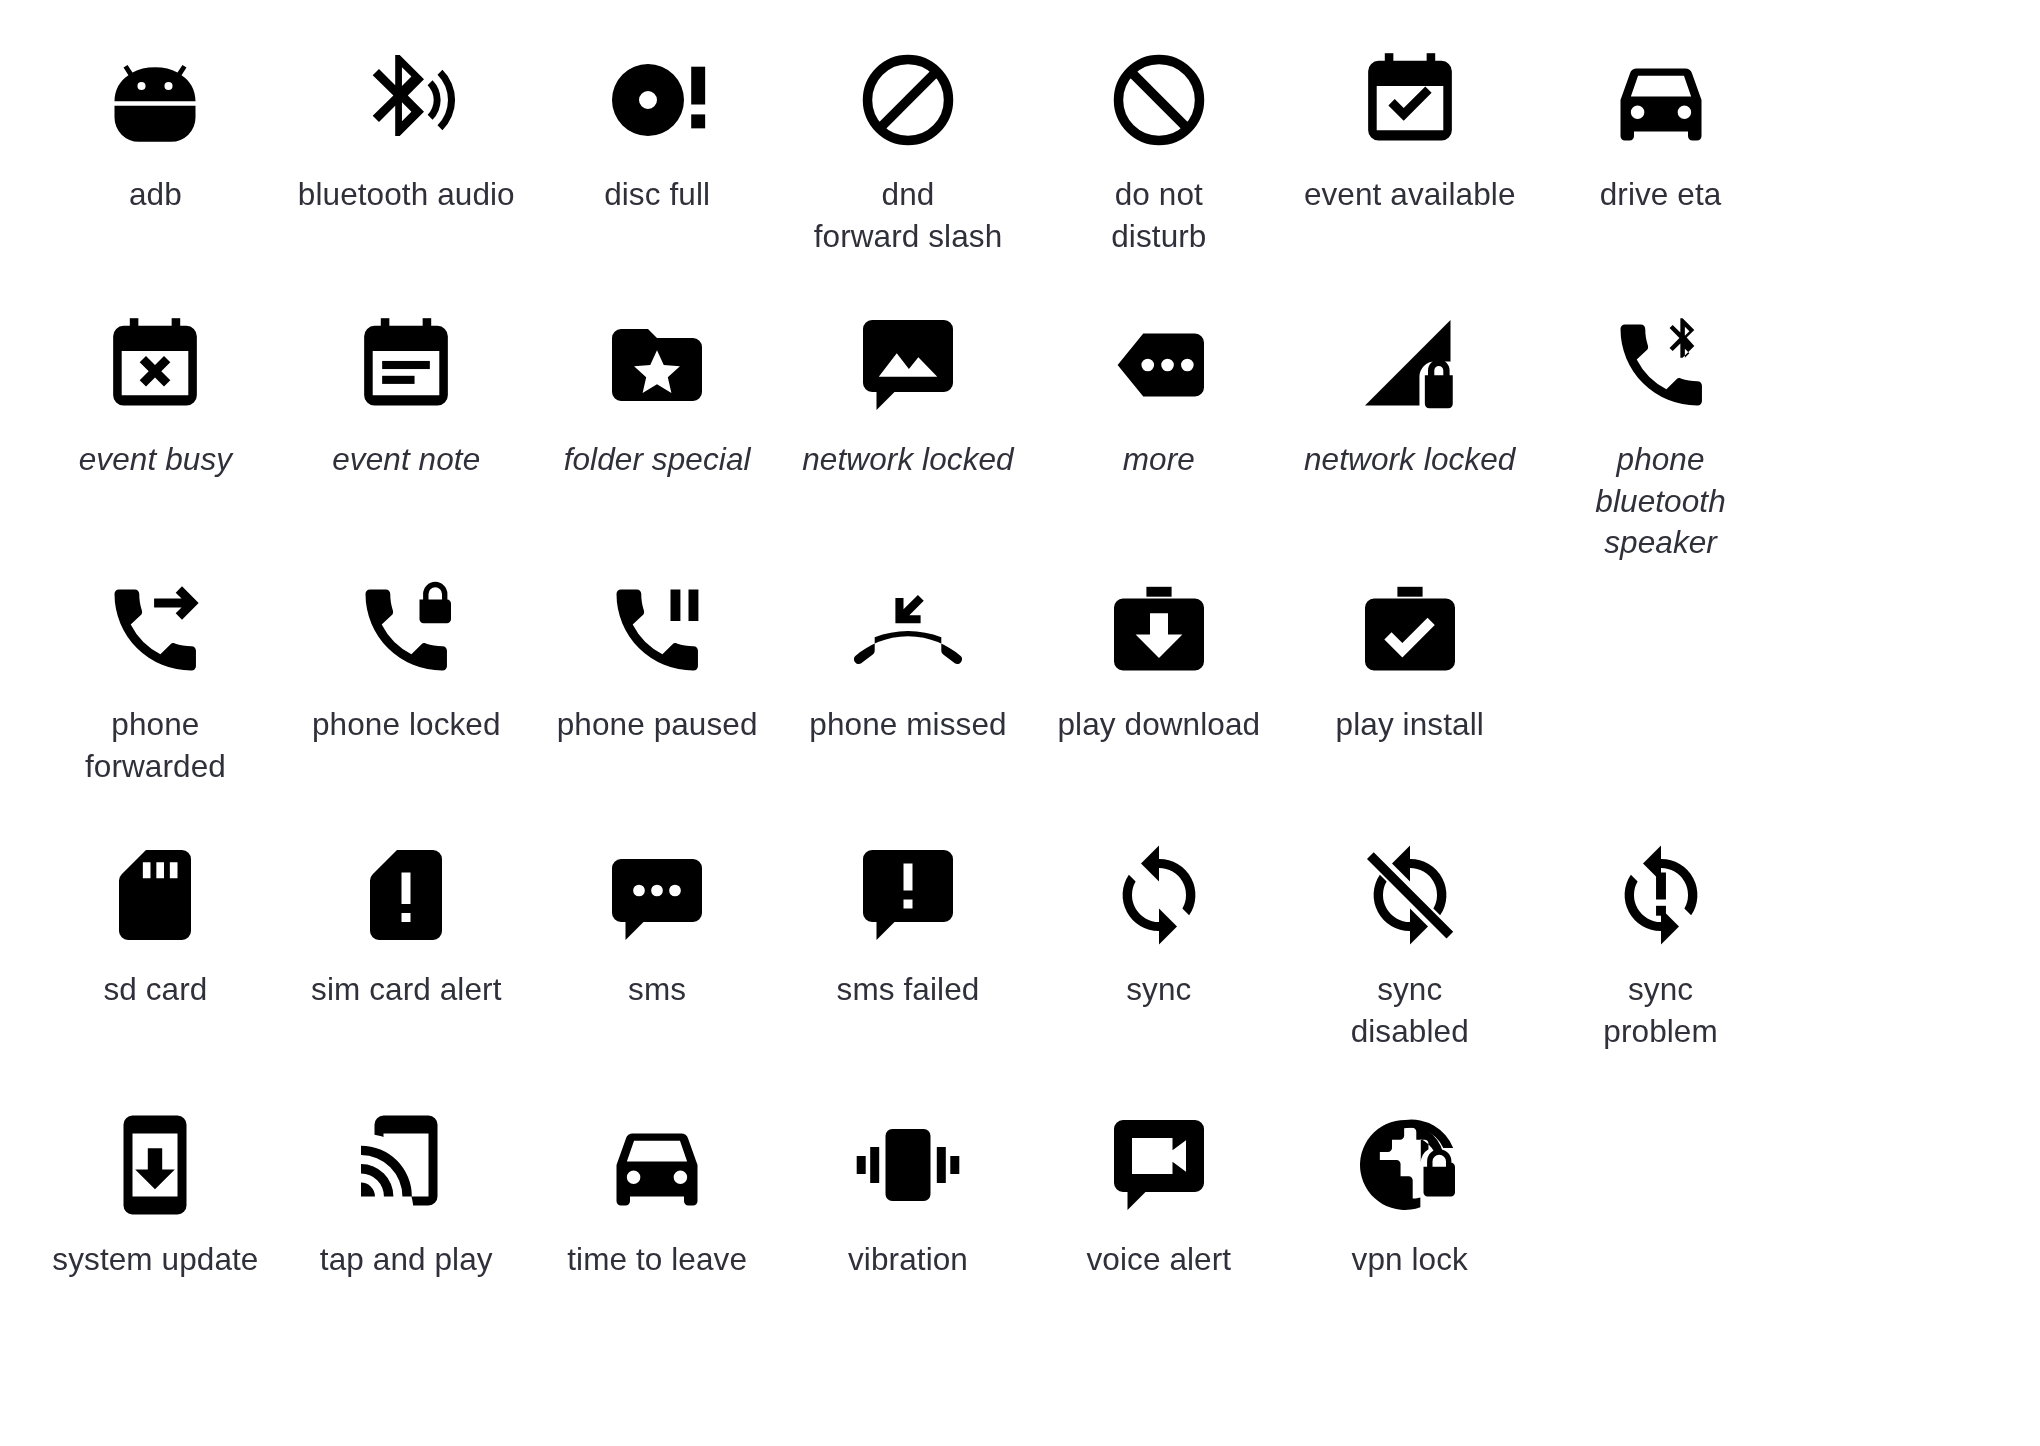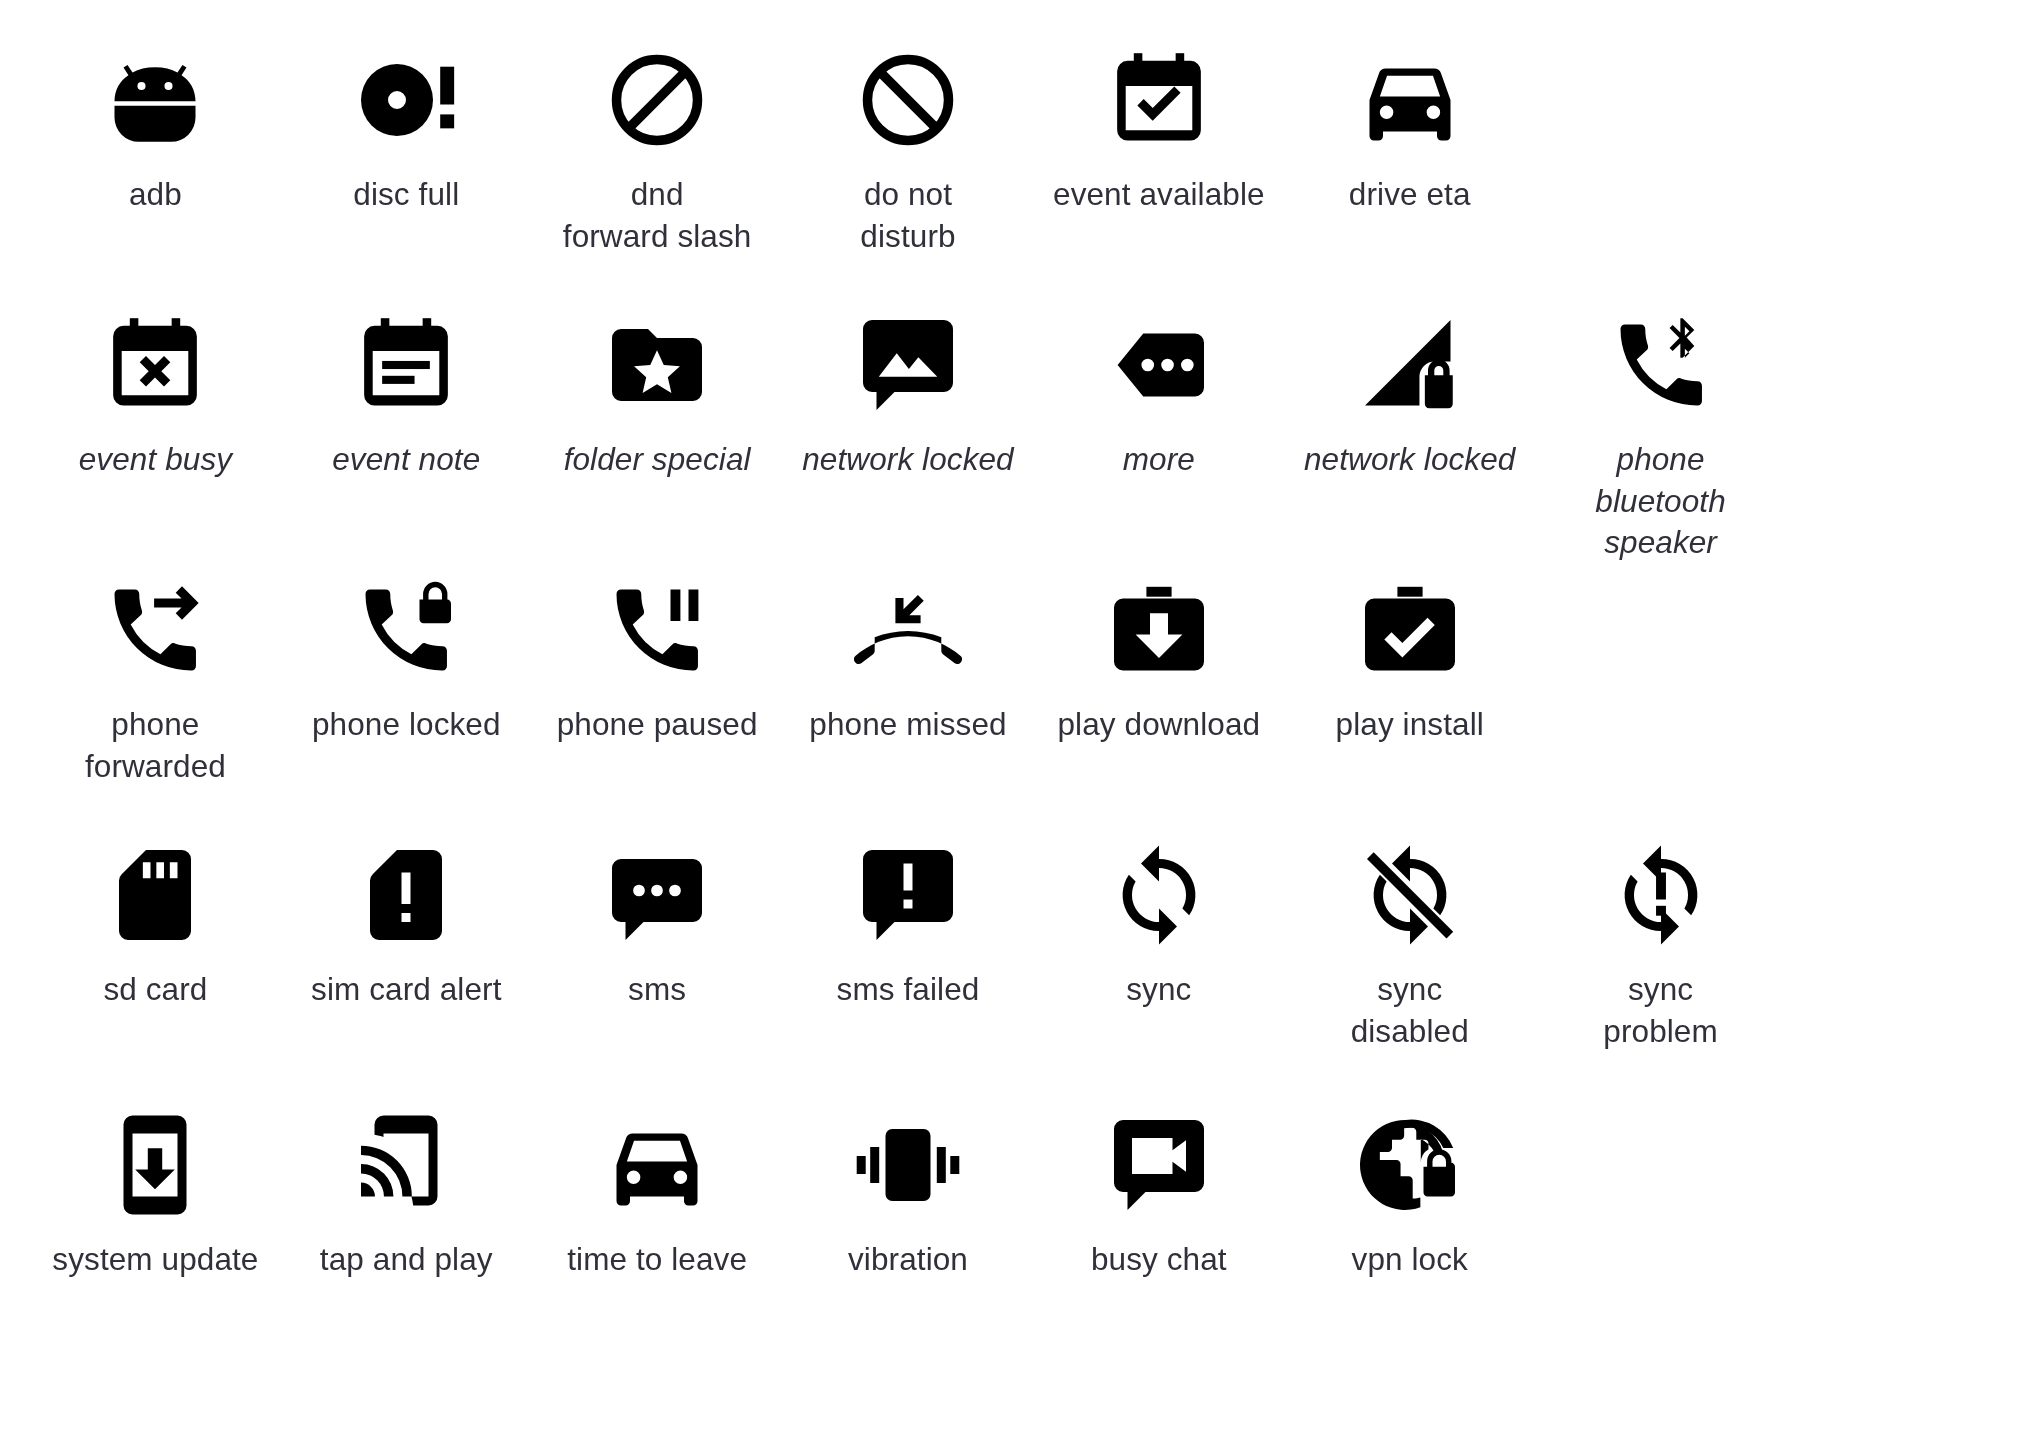--- a/index.html
+++ b/index.html
@@ -55,20 +55,30 @@
 
     <div class="cell">
       <span class="glyph">
         <svg viewBox="0 0 24 24" width="108" height="108" fill="#000000">
           <path d="M5.9 4.2 7 5.9c1.4-.8 3-1.2 5-1.2s3.6.4 5 1.2l1.1-1.7.9.6-1.1 1.7C19.8 7.7 21 9.8 21 12.3H3c0-2.5 1.2-4.6 3.1-5.8L5 4.8l.9-.6zM9 9.8a.9.9 0 1 0 0-1.8.9.9 0 0 0 0 1.8zm6 0a.9.9 0 1 0 0-1.8.9.9 0 0 0 0 1.8zM3 13.3h18v2.6a5.4 5.4 0 0 1-5.4 5.4H8.4A5.4 5.4 0 0 1 3 15.9v-2.6z"></path>
         </svg>
       </span>
       <span class="cap">adb</span>
     </div>
 
+    <div class="cell">
+      <span class="glyph">
+        <svg viewBox="0 0 24 24" width="108" height="108" fill="#000000">
+          <path d="M12.4 11 16 7.4 10.6 2H9.6v6.7L6 5.1 4.6 6.5l4.6 4.5-4.6 4.5L6 16.9l3.6-3.6V20h1l5.4-5.4L12.4 11zm-1.3-6.3 2.1 2.1-2.1 2.1V4.7zm2.1 9.9-2.1 2.1v-4.2l2.1 2.1z"></path>
+          <path d="M17.9 7.6l-1.1 1.1a4.7 4.7 0 0 1 0 6.6l1.1 1.1a6.3 6.3 0 0 0 0-8.8z"></path>
+          <path d="M20.1 5.3l-1.1 1.1a7.9 7.9 0 0 1 0 11.2l1.1 1.1a9.4 9.4 0 0 0 0-13.4z"></path>
+        </svg>
+      </span>
+      <span class="cap">bluetooth audio</span>
+    </div>
 
     <div class="cell">
       <span class="glyph">
         <svg viewBox="0 0 24 24" width="108" height="108" fill="#000000">
           <path d="M10 4a8 8 0 1 0 0 16 8 8 0 0 0 0-16zm0 10a2 2 0 1 1 0-4 2 2 0 0 1 0 4z"></path>
           <rect x="19.6" y="4.6" width="3.1" height="8.4"></rect>
           <rect x="19.6" y="15.2" width="3.1" height="3.1"></rect>
         </svg>
       </span>
       <span class="cap">disc full</span>
@@ -380,21 +390,21 @@
       </span>
       <span class="cap">vibration</span>
     </div>
 
     <div class="cell">
       <span class="glyph">
         <svg viewBox="0 0 24 24" width="108" height="108" fill="#000000">
           <path d="M20 2H4a2 2 0 0 0-2 2v12a2 2 0 0 0 2 2h1v4l4-4h11a2 2 0 0 0 2-2V4a2 2 0 0 0-2-2zm-2 11.5-3-2.2V14H6V6h9v2.7l3-2.2v7z"></path>
         </svg>
       </span>
-      <span class="cap">busy chat</span>
+      <span class="cap">voice alert</span>
     </div>
 
     <div class="cell">
       <span class="glyph">
         <svg viewBox="0 0 24 24" width="108" height="108" fill="#000000">
           <path d="M14.4 11.5a3.6 3.6 0 0 1 1.7-3V7.3a.9.9 0 0 0-.9-.9h-1.8V4.6c0-.5-.4-.9-.9-.9h-1.8v1.8c0 .5-.4.9-.9.9H8v1.8c0 .5-.4.9-.9.9H5.3v1.8H9c.5 0 .9.4.9.9v2.7h1.8c.5 0 .9.4.9.9v4.2a8.4 8.4 0 0 1-9.8-8.3 8.4 8.4 0 0 1 16.5-2.2h-1.9a6.6 6.6 0 0 0-3-2.9"></path>
           <path d="M11 2a10 10 0 1 0 3.3 19.4v-2.2a7.9 7.9 0 1 1 5.1-11h2.2A10 10 0 0 0 11 2z"></path>
           <path d="M21.2 12.4v-1.2a2.7 2.7 0 0 0-5.4 0v1.2h-.8v5.7c0 .5.4.9.9.9h5.2c.5 0 .9-.4.9-.9v-5.7c0-.5-.4-.9-.8-.9zm-4.2-1.2a1.5 1.5 0 0 1 3 0v1.2h-3v-1.2z"></path>
         </svg>
       </span>

